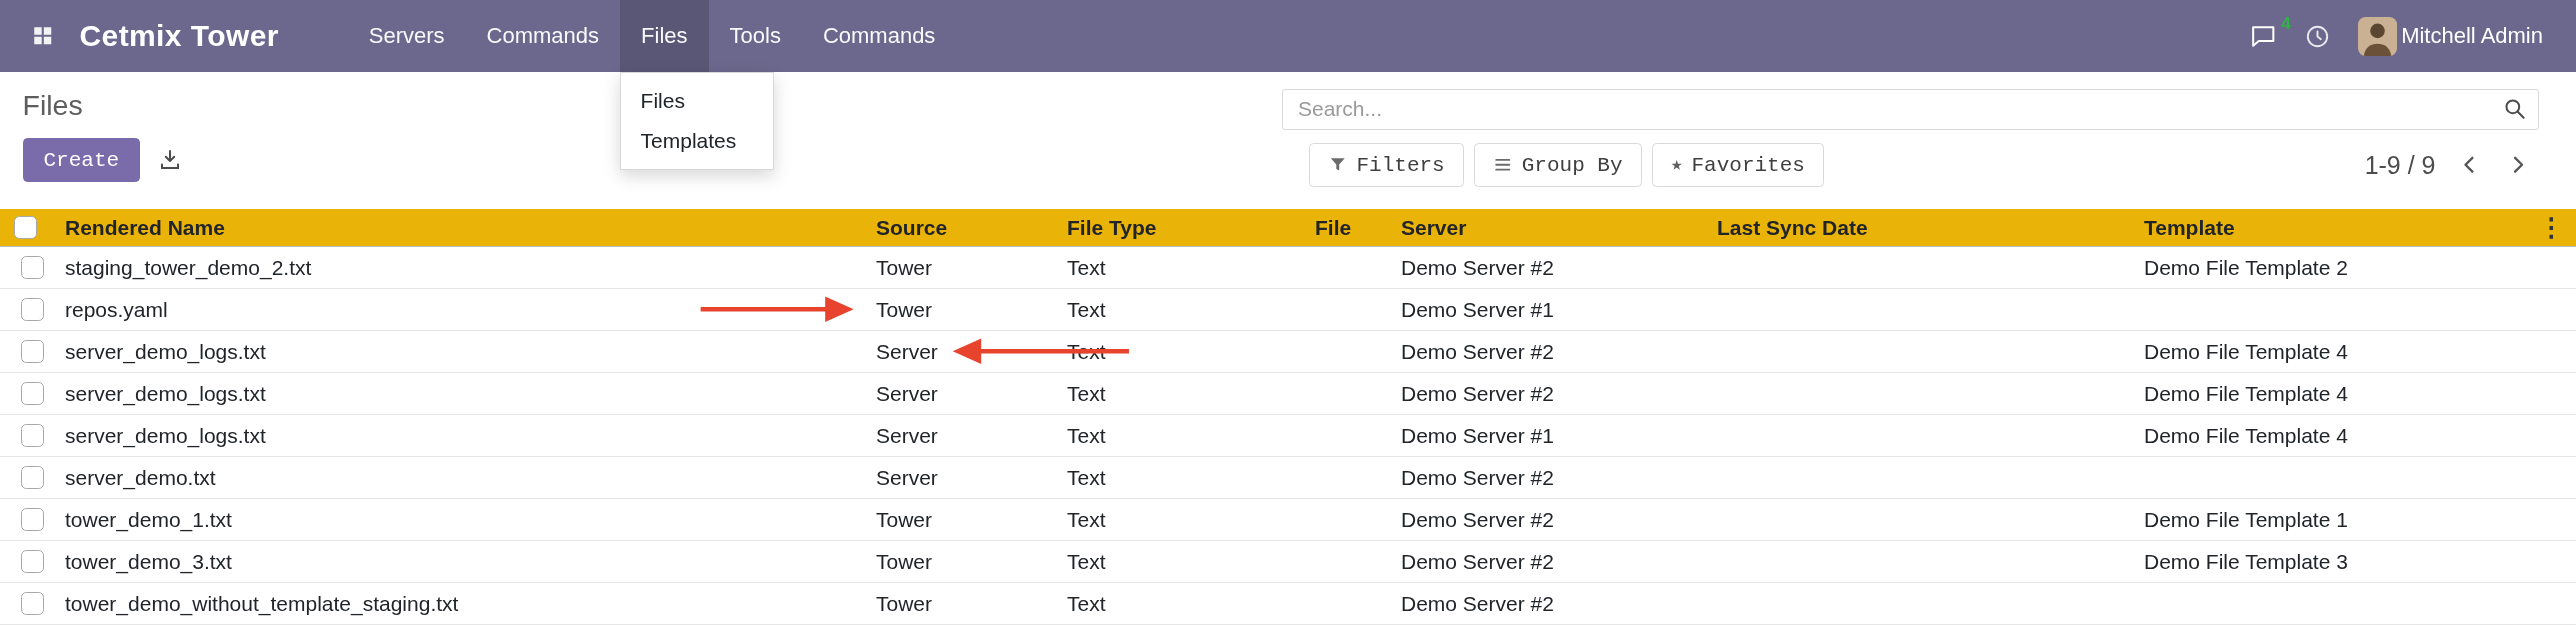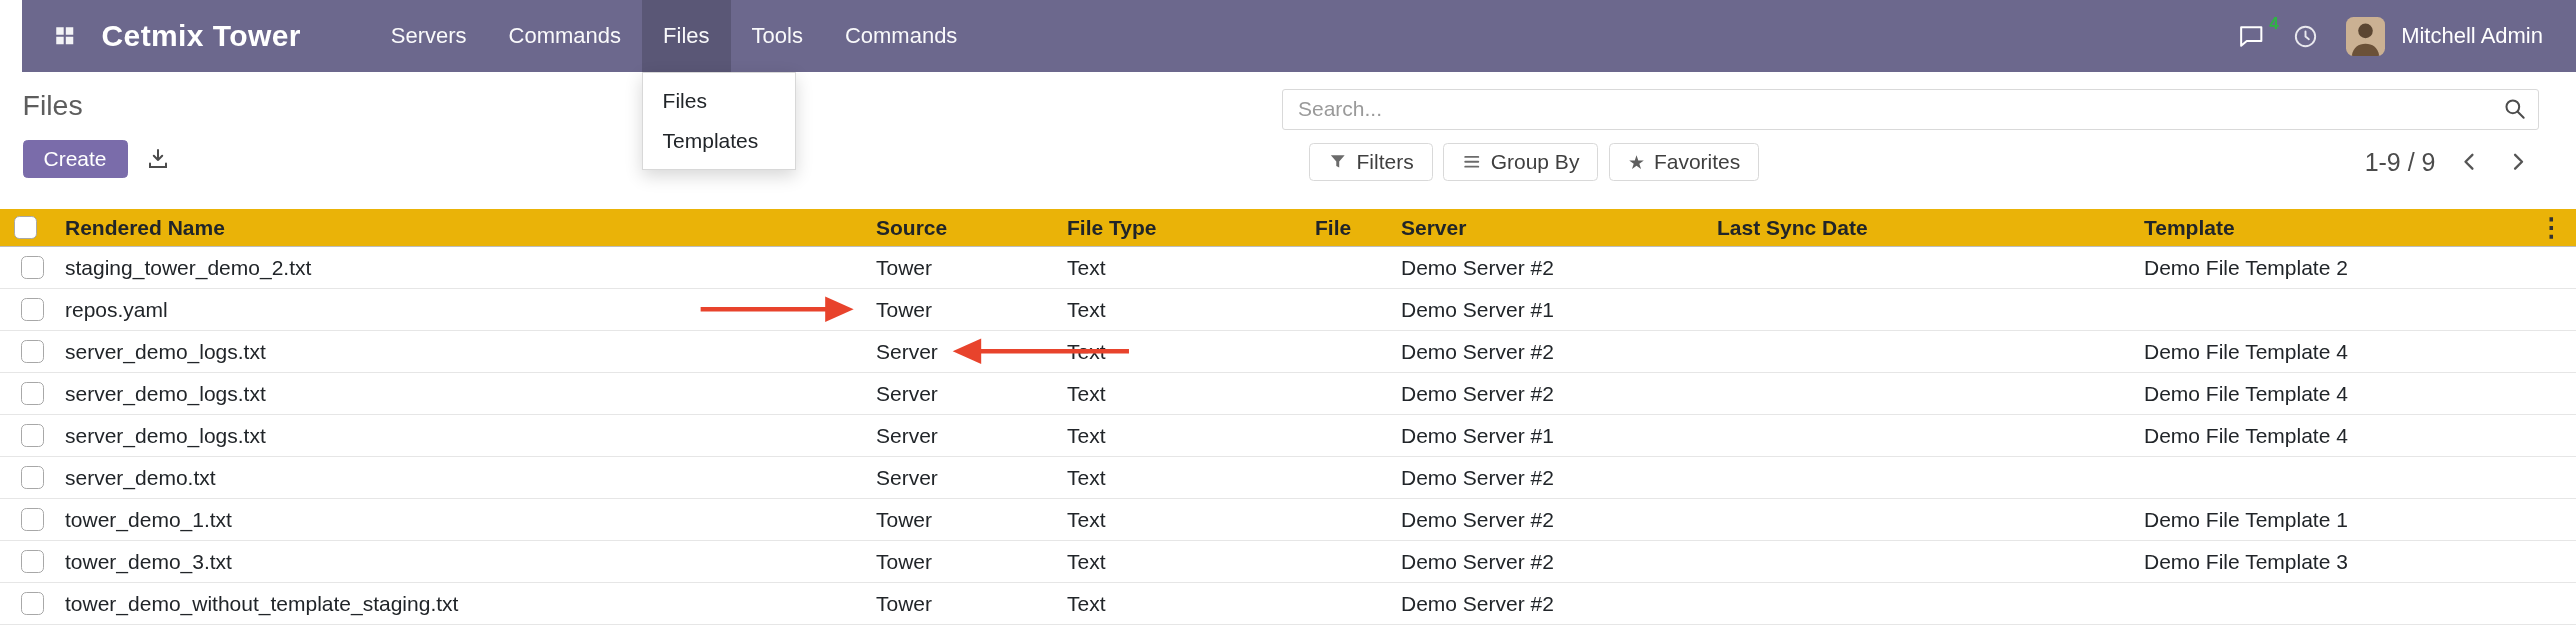--- a/index.html
+++ b/index.html
@@ -5,49 +5,49 @@
   * { box-sizing: border-box; margin: 0; padding: 0; }
   html, body { width: 2576px; height: 626px; }
   body { font-family: "Liberation Sans", sans-serif; background: #fff; overflow: hidden; }
   .page { position: relative; width: 2576px; height: 626px; }
 
   
   .navbar {
     position: relative; z-index: 20; height: 72px;
     background: var(--navbar-bg, #6C688D);
     display: flex; align-items: stretch; color: #fff;
-    padding-left: 21px; padding-right: 33px; margin-left: 22px;
+    padding-left: 21px; padding-right: 33px;
   }
   .apps-btn { display: flex; align-items: center; padding: 0 9px; cursor: pointer; }
   .brand { display: flex; align-items: center; font-size: 30px; font-weight: 700; margin: 0 0 0 15px; letter-spacing: 0.4px; white-space: nowrap; }
   .nav-menu { display: flex; align-items: stretch; margin-left: 69px; }
   .nav-item { position: relative; display: flex; align-items: center; padding: 0 21px; font-size: 22px; color: rgba(255,255,255,.96); cursor: pointer; white-space: nowrap; }
   .nav-item.active { background: rgba(0,0,0,.16); }
   .nav-right { margin-left: auto; display: flex; align-items: center; gap: 27px; }
   .nav-icon-btn { position: relative; display: flex; align-items: center; background: none; border: none; cursor: pointer; }
   .msg-badge { position: absolute; top: -7.5px; right: -13.5px; font-size: 17px; font-weight: 700; color: var(--badge, #2FB344); }
-  .user-menu { display: flex; align-items: center; gap: 16px; cursor: pointer; }
+  .user-menu { display: flex; align-items: center; gap: 4px; cursor: pointer; }
   .avatar { width: 39px; height: 39px; border-radius: 7.5px; overflow: hidden; flex: 0 0 auto; }
   .user-name { font-size: 22px; color: #fff; white-space: nowrap; }
 
   
   .dropdown {
     position: absolute; top: 100%; left: 0; min-width: 154px;
     background: #fff; border: 0.8px solid #d8d8d8;
     box-shadow: 0 6px 16.5px rgba(0,0,0,.16);
     padding: 7.5px 0; z-index: 100;
   }
   .dropdown-item { font-size: 21px; color: #212529; padding: 8.3px 19.5px; white-space: nowrap; cursor: pointer; }
 
   
   .control-panel { height: 137px; display: flex; justify-content: space-between; padding: 0 37px 0 22.5px; background: #fff; }
   .cp-left { padding-top: 16.5px; }
   .page-title { font-size: 28.5px; font-weight: 400; color: #5d5d5d; margin-bottom: 16.5px; }
   .cp-buttons { display: flex; align-items: center; gap: 7.5px; }
-  .btn { display: inline-flex; align-items: center; gap: 9px; height: 38px; padding: 0 18px; font-size: 21px; border: 0.8px solid #d9d9d9; border-radius: 4.5px; background: #fff; color: #3f3f3f; cursor: pointer; font-family: Liberation Sans, sans-serif; white-space: nowrap; text-align: center; }
+  .btn { display: inline-flex; align-items: center; gap: 9px; height: 44px; padding: 0 18px; font-size: 21px; border: 0.8px solid #d9d9d9; border-radius: 4.5px; background: #fff; color: #3f3f3f; cursor: pointer; font-family: Liberation Mono, monospace; white-space: nowrap; text-align: center; }
   .btn-primary { background: var(--accent, #7A6CAA); border-color: var(--accent, #7A6CAA); color: #fff; padding: 0 20px; }
   .icon-btn { border: none; background: transparent; padding: 0 10.5px; height: 41px; display: inline-flex; align-items: center; cursor: pointer; }
 
   .cp-right { width: 1257px; padding-top: 16.5px; }
   .searchbox { display: flex; align-items: center; height: 41px; border: 0.8px solid #d9d9d9; border-radius: 3px; background: #fff; padding: 0 10.5px 0 15px; }
   .searchbox input { flex: 1; border: none; outline: none; font-size: 21px; color: #b91c1c; font-family: inherit; background: transparent; }
   .searchbox input::placeholder { color: #9a9a9a; }
   .search-btn { background: none; border: none; cursor: pointer; display: flex; align-items: center; }
   .cp-row2 { margin-top: 13.5px; display: flex; justify-content: space-between; align-items: center; padding-left: 27px; }
   .filter-group { display: flex; align-items: center; gap: 10.5px; }

